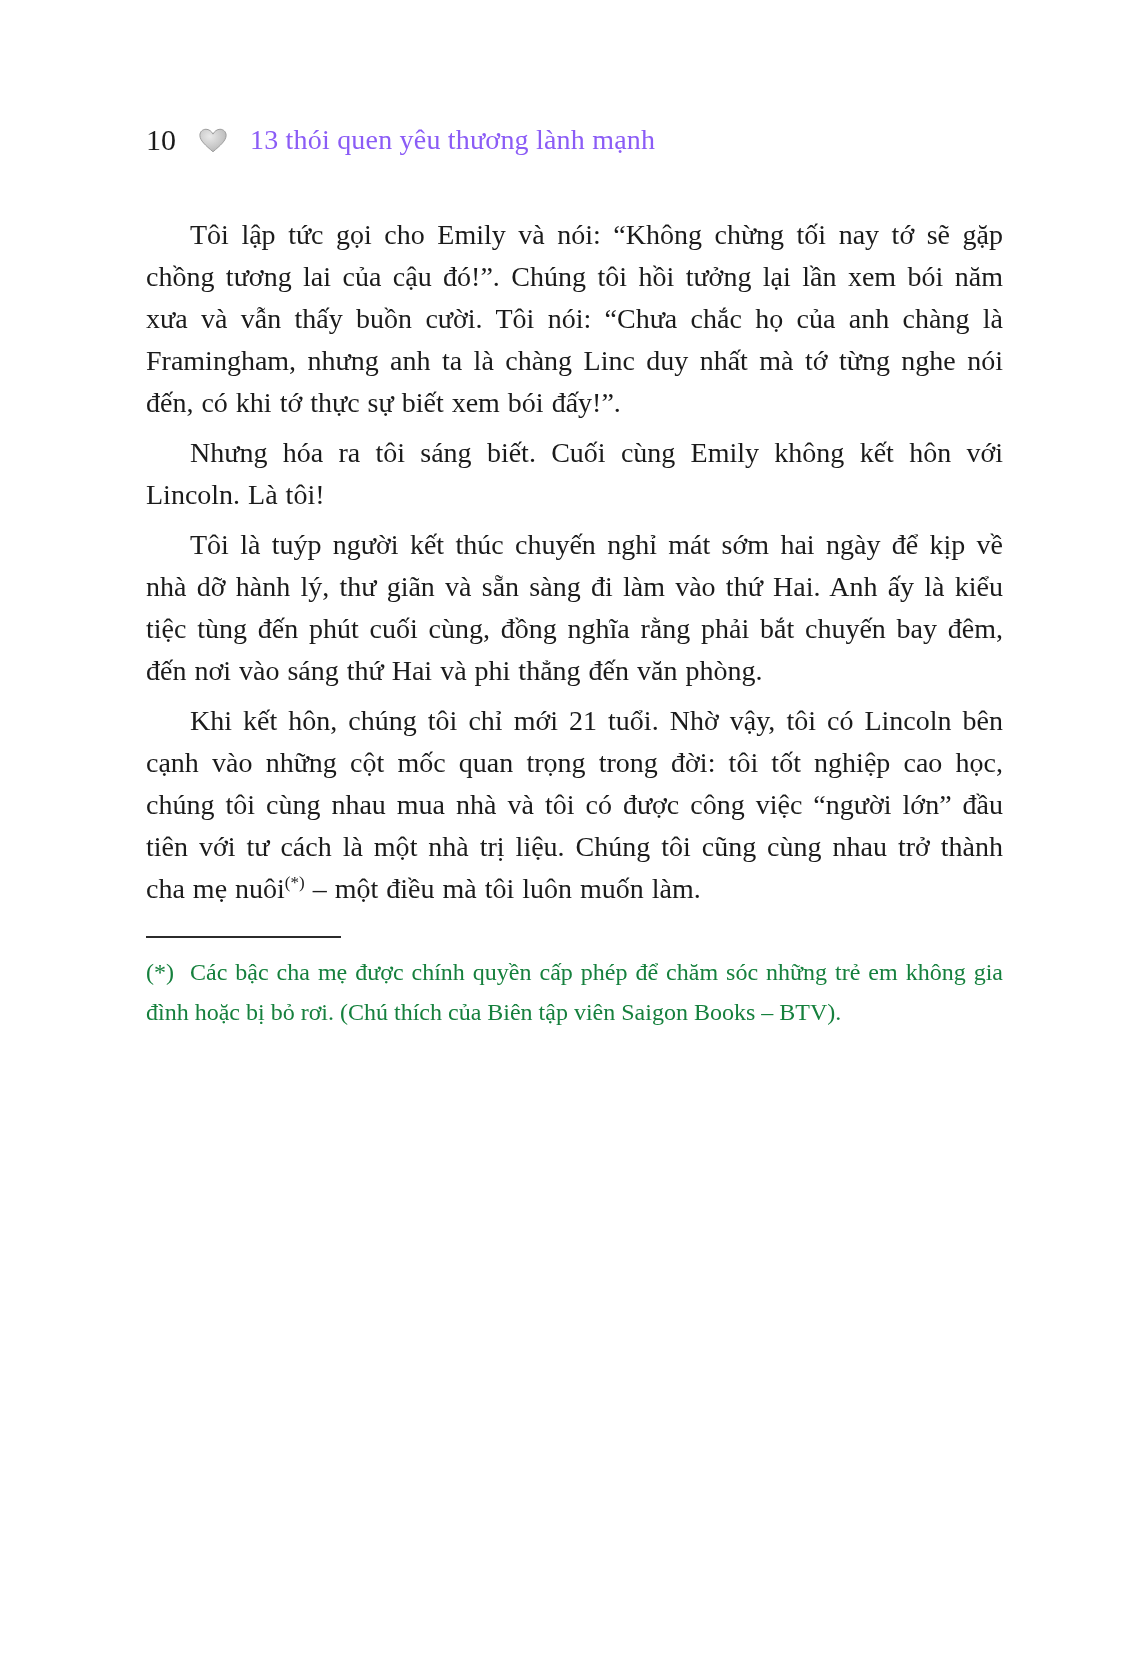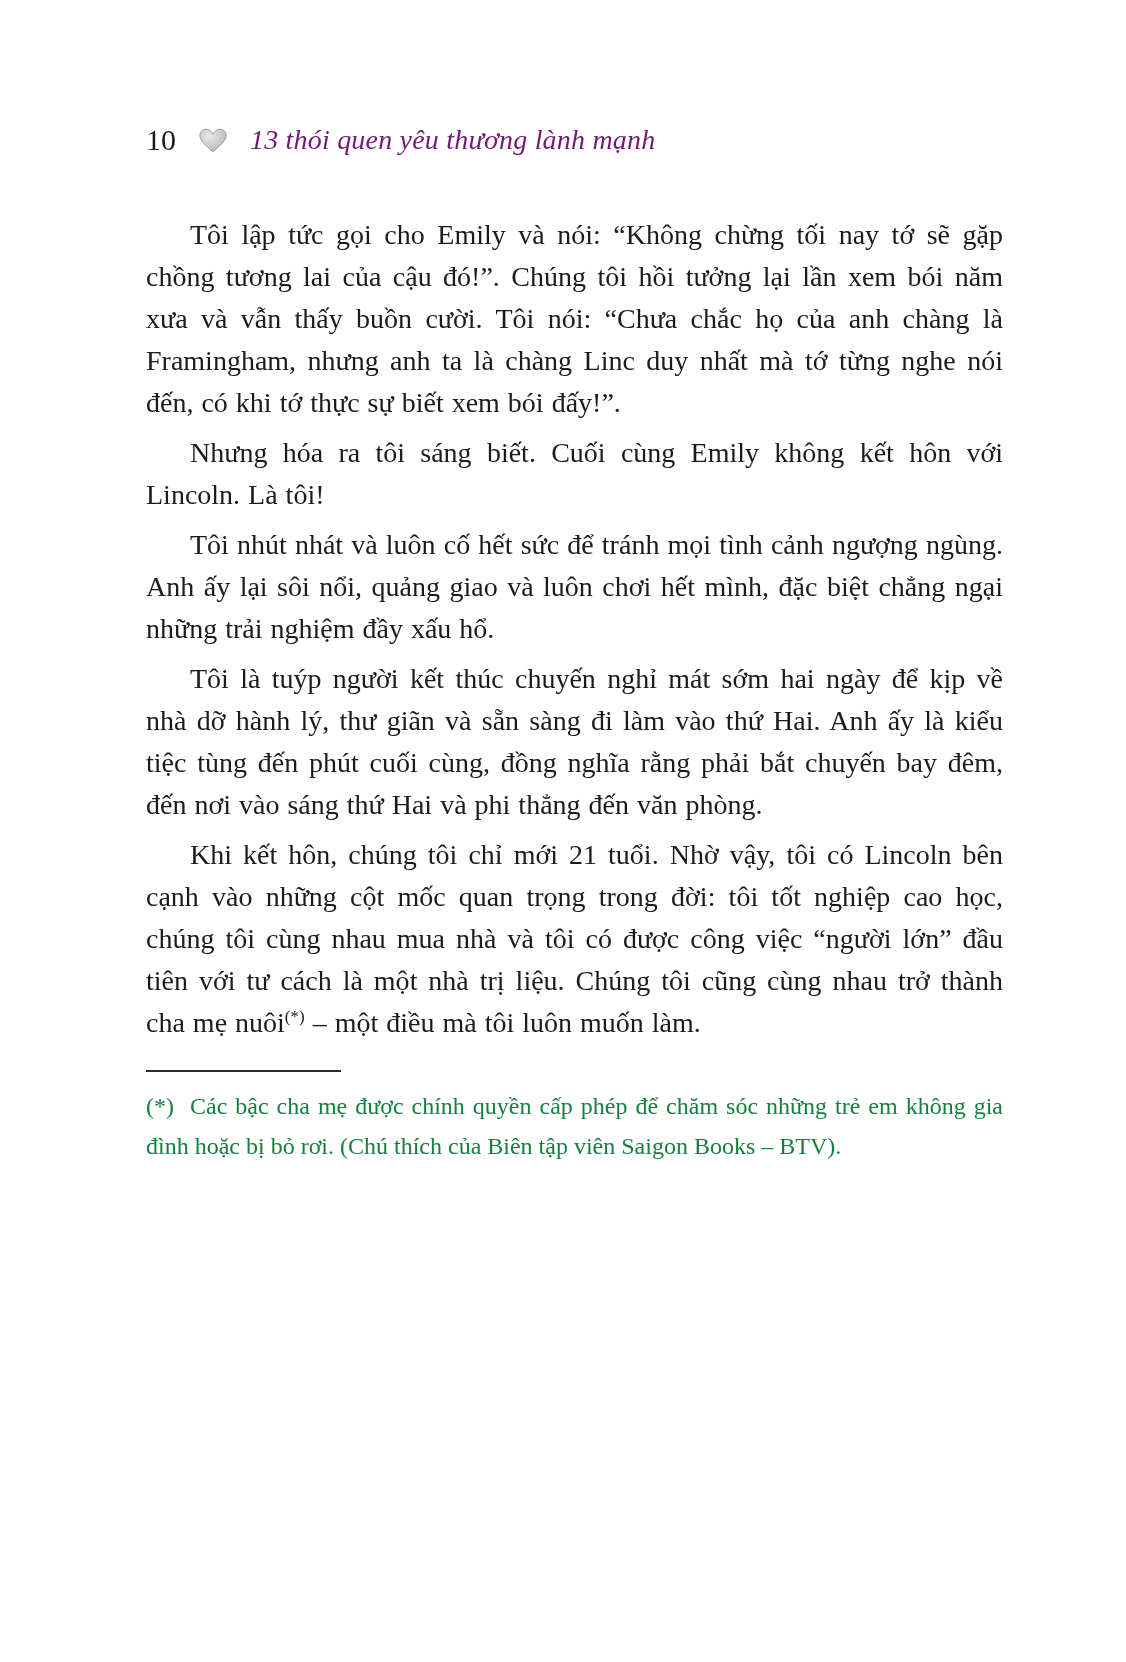--- a/index.html
+++ b/index.html
@@ -25,24 +25,23 @@
     line-height: 36px;
     color: #1b1b1b;
   }
   .heart-icon {
     display: inline-flex;
     align-items: center;
     margin: 0 4px;
   }
   .heart-icon svg { width: 30px; height: 27px; display: block; }
   .book-title {
-    font-style: italic;
     font-size: 28px;
     line-height: 36px;
-    color: #701a75;
+    color: #8b5cf6;
     letter-spacing: 0.2px;
   }
   .page-body { }
   .para {
     font-size: 28px;
     line-height: 42px;
     text-align: justify;
     text-indent: 44px;
     margin-bottom: 8px;
     word-spacing: 1px;
@@ -89,21 +88,20 @@
         </defs>
         <path d="M16 26 C8 19.2 2 14 2 8.5 C2 4.6 5 2 8.5 2 C11.6 2 14.5 4.1 16 7.2 C17.5 4.1 20.4 2 23.5 2 C27 2 30 4.6 30 8.5 C30 14 24 19.2 16 26 Z" fill="url(#heartShine)" stroke="#979797" stroke-width="1"></path>
       </svg>
     </span>
     <span class="book-title">13 thói quen yêu thương lành mạnh</span>
   </header>
 
   <main class="page-body">
     <p class="para">Tôi lập tức gọi cho Emily và nói: “Không chừng tối nay tớ sẽ gặp chồng tương lai của cậu đó!”. Chúng tôi hồi tưởng lại lần xem bói năm xưa và vẫn thấy buồn cười. Tôi nói: “Chưa chắc họ của anh chàng là Framingham, nhưng anh ta là chàng Linc duy nhất mà tớ từng nghe nói đến, có khi tớ thực sự biết xem bói đấy!”.</p>
     <p class="para">Nhưng hóa ra tôi sáng biết. Cuối cùng Emily không kết hôn với Lincoln. Là tôi!</p>
-    <p class="para">Tôi nhút nhát và luôn cố hết sức để tránh mọi tình cảnh ngượng ngùng. Anh ấy lại sôi nổi, quảng giao và luôn chơi hết mình, đặc biệt chẳng ngại những trải nghiệm đầy xấu hổ.</p>
     <p class="para">Tôi là tuýp người kết thúc chuyến nghỉ mát sớm hai ngày để kịp về nhà dỡ hành lý, thư giãn và sẵn sàng đi làm vào thứ Hai. Anh ấy là kiểu tiệc tùng đến phút cuối cùng, đồng nghĩa rằng phải bắt chuyến bay đêm, đến nơi vào sáng thứ Hai và phi thẳng đến văn phòng.</p>
     <p class="para"><span>Khi kết hôn, chúng tôi chỉ mới 21 tuổi. Nhờ vậy, tôi có Lincoln bên cạnh vào những cột mốc quan trọng trong đời: tôi tốt nghiệp cao học, chúng tôi cùng nhau mua nhà và tôi có được công việc “người lớn” đầu tiên với tư cách là một nhà trị liệu. Chúng tôi cũng cùng nhau trở thành cha mẹ nuôi</span><sup class="sup">(*)</sup><span> – một điều mà tôi luôn muốn làm.</span></p>
   </main>
 
   <footer class="footnote">
     <div class="footnote-rule"></div>
     <p class="footnote-text"><span class="footnote-marker">(*)</span><span>Các bậc cha mẹ được chính quyền cấp phép để chăm sóc những trẻ em không gia đình hoặc bị bỏ rơi. (Chú thích của Biên tập viên Saigon Books – BTV).</span></p>
   </footer>
 
 </div>

